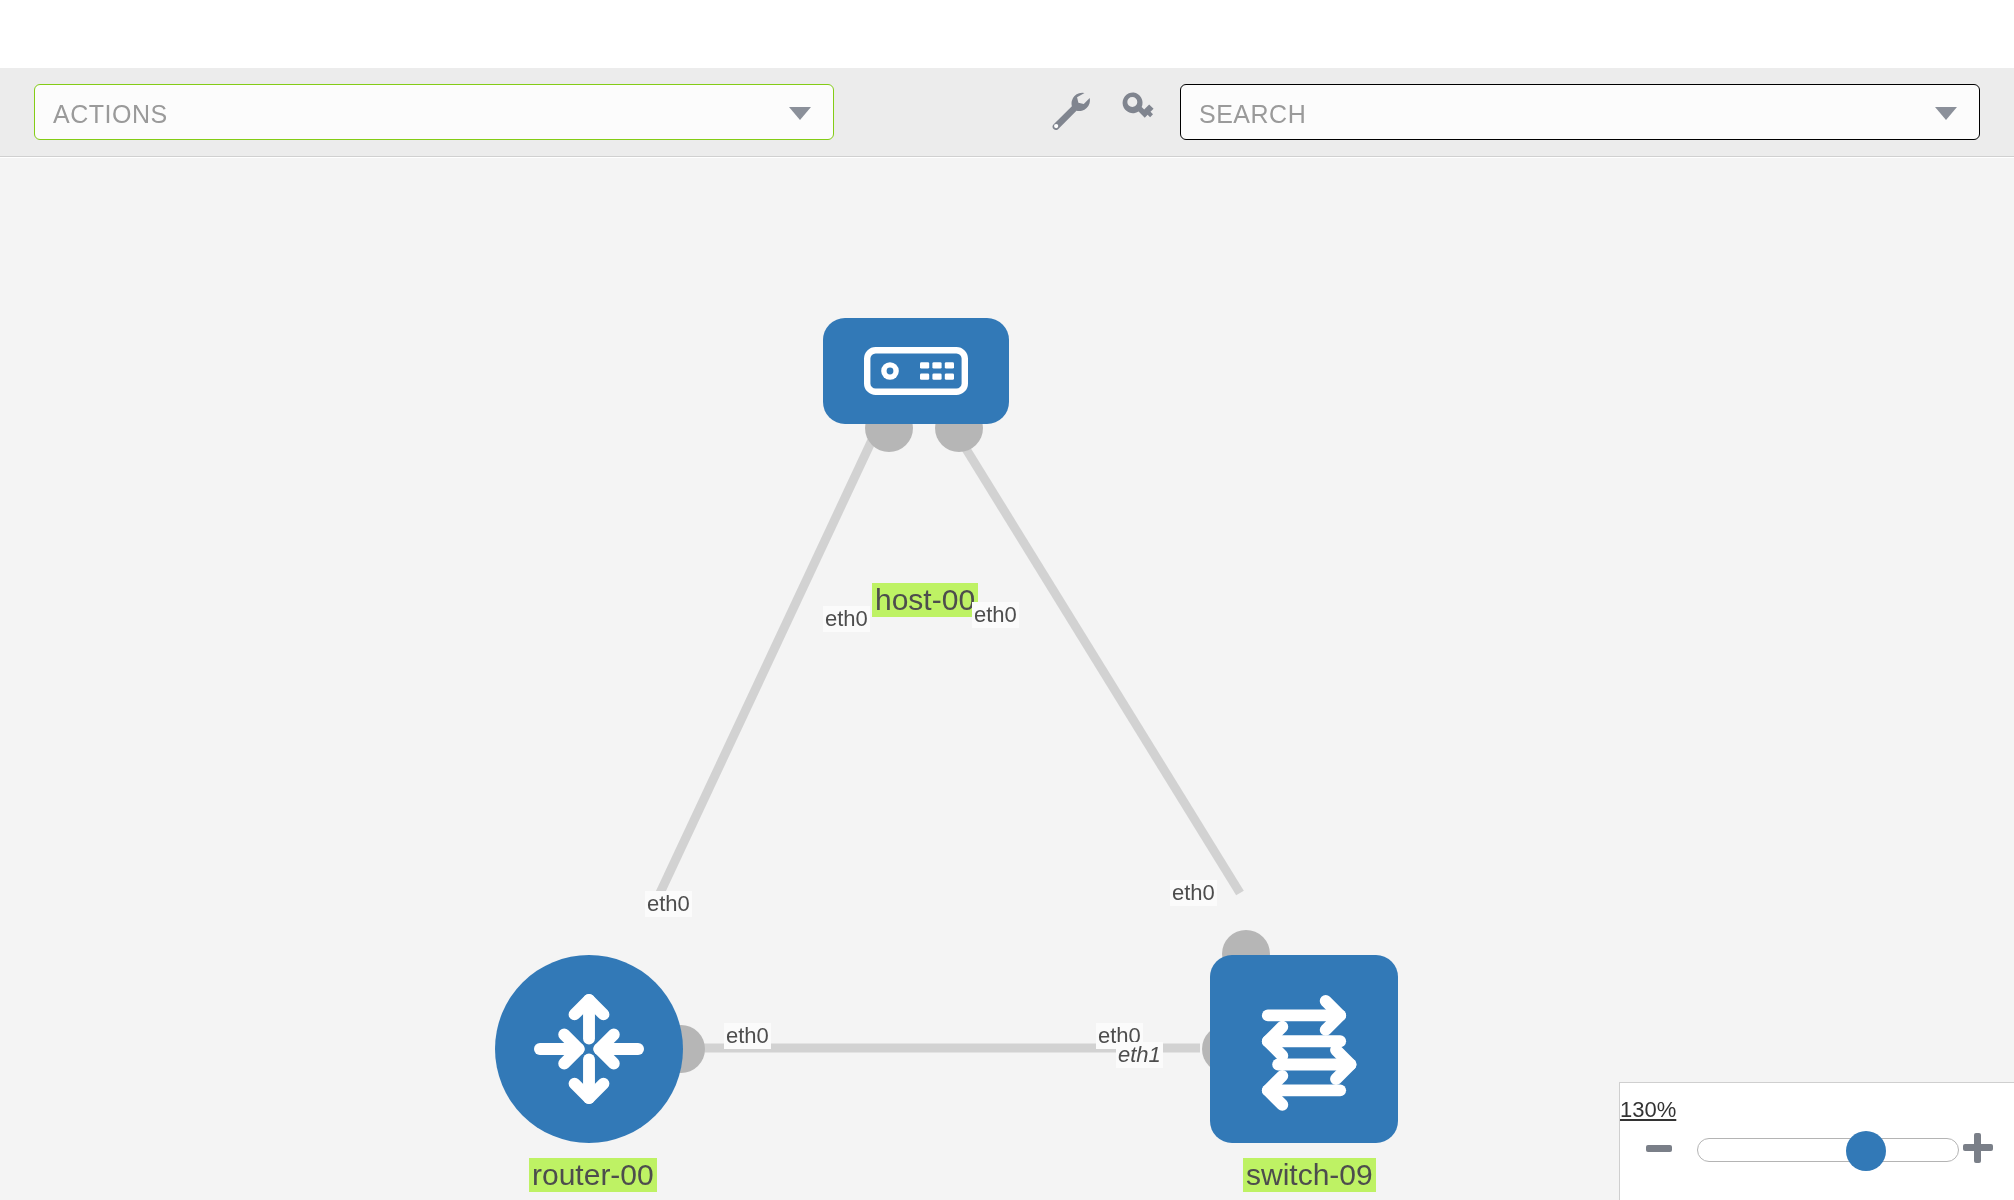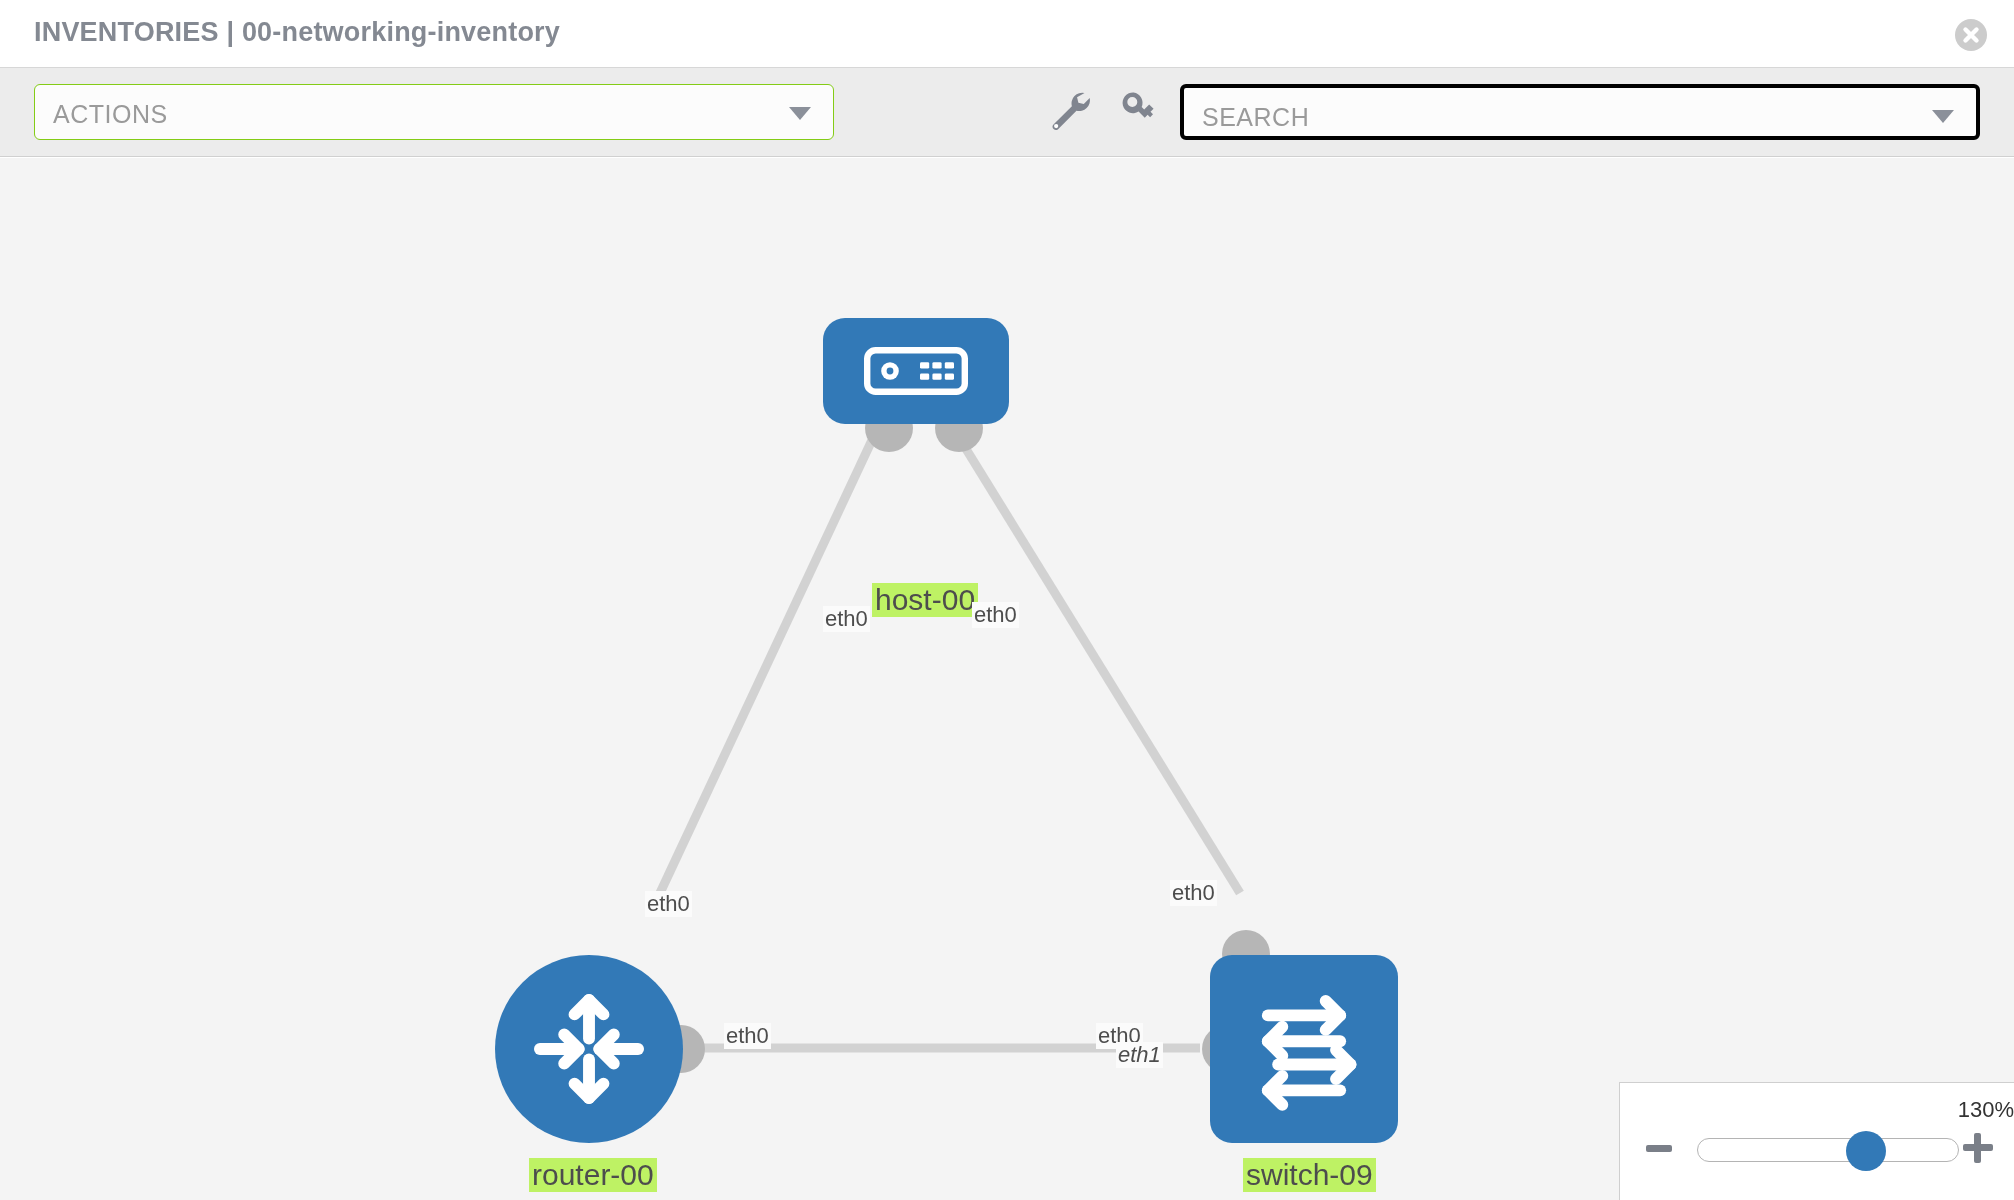--- a/index.html
+++ b/index.html
@@ -52,21 +52,21 @@
   .actions-caret { position: absolute; right: 22px; top: 22px; }
 
   .tool-icon { position: absolute; top: 86px; cursor: pointer; }
   .wrench-icon { left: 1046px; }
   .key-icon { left: 1116px; }
 
   .search-box {
     position: absolute; left: 1180px; top: 84px;
     width: 800px; height: 56px;
     background: #fcfcfc;
-    border: 4px solid #000000; border-radius: 6px;
+    border: 1px solid #000000; border-radius: 6px;
   }
   .search-label {
     position: absolute; left: 18px; top: 15px;
     font-size: 25px; color: #9a9a9a; letter-spacing: 0.5px;
   }
   .search-caret { position: absolute; right: 22px; top: 22px; }
 
   
   .canvas {
     position: absolute; left: 0; top: 158px;
@@ -113,21 +113,21 @@
   
   .zoom-panel {
     position: absolute; left: 1619px; top: 1082px;
     width: 395px; height: 118px;
     background: #ffffff;
     border: 1px solid #cfcfcf;
     border-right: none; border-bottom: none;
   }
   .zoom-value {
     position: absolute; left: 0; right: 0; top: 14px;
-    text-align: right; font-size: 22px; color: #333333;
+    text-align: left; font-size: 22px; color: #333333; text-decoration: underline;
   }
   .zoom-row {
     position: absolute; left: 0; top: 50px; width: 395px; height: 46px;
   }
   .zoom-minus {
     position: absolute; left: 26px; top: 12px;
     width: 26px; height: 7px; background: #7a7f88; border-radius: 2px;
     cursor: pointer;
   }
   .zoom-plus {
@@ -149,29 +149,20 @@
     position: absolute; left: 148px; top: -8px;
     width: 40px; height: 40px; border-radius: 50%;
     background: #3279b7; cursor: pointer;
   }
 </style>
 </head>
 <body>
 
 <div id="app">
 
-  <div class="header">
-    <div class="header-title">INVENTORIES | 00-networking-inventory</div>
-    <div class="close-btn">
-      <svg width="34" height="34" viewBox="0 0 34 34">
-        <circle cx="17" cy="17" r="16" fill="#cccccc"></circle>
-        <path d="M11.5 11.5 L22.5 22.5 M22.5 11.5 L11.5 22.5" stroke="#ffffff" stroke-width="4.4" stroke-linecap="round"></path>
-      </svg>
-    </div>
-  </div>
 
   <div class="toolbar"></div>
 
   <div class="actions-select">
     <div class="actions-label">ACTIONS</div>
     <div class="caret actions-caret"></div>
   </div>
 
   <div class="tool-icon wrench-icon">
     <svg width="46" height="46" viewBox="0 0 24 24">

